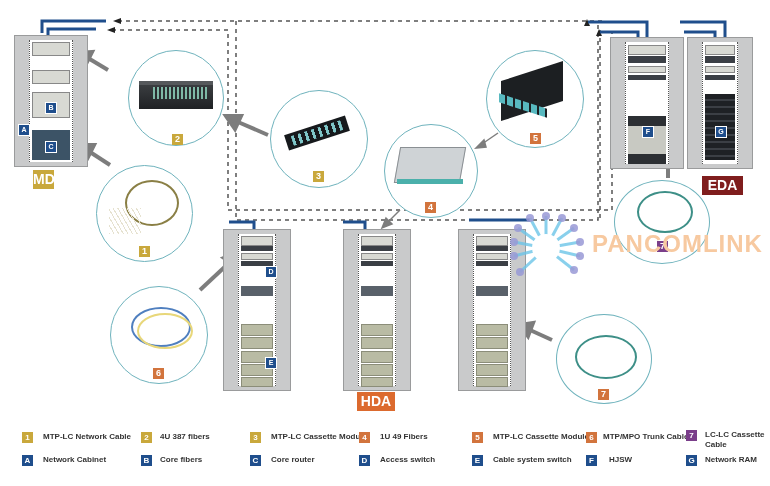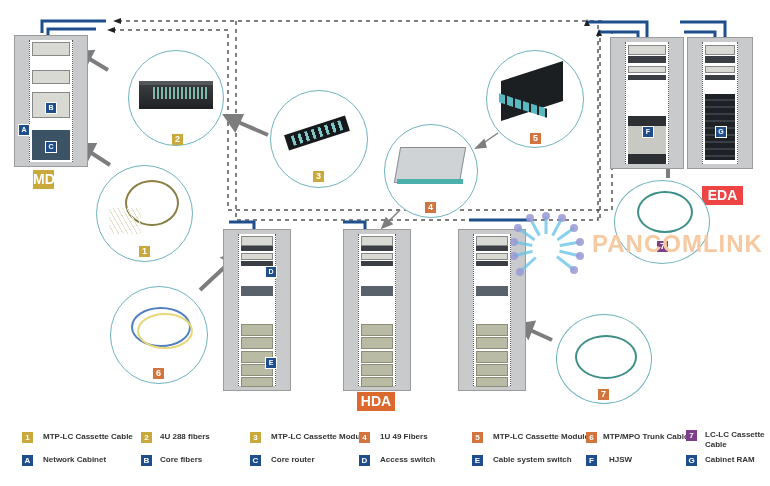--- a/index.html
+++ b/index.html
@@ -173,21 +173,21 @@
 <div class="rack" style="left:687px;top:37px;width:64px;height:130px;">
   <div class="inner">
     <div class="unit light" style="top:3px;height:8px;"></div>
     <div class="unit dark" style="top:14px;height:7px;"></div>
     <div class="unit light" style="top:24px;height:5px;"></div>
     <div class="unit dark" style="top:33px;height:5px;"></div>
     <div class="unit dark" style="top:52px;height:66px;background:repeating-linear-gradient(#1e2125 0 5px,#3b3f45 5px 7px);"></div>
   </div>
   <div class="rack-letter" style="left:27px;top:88px;">G</div>
 </div>
-<div class="area-label" style="left:702px;top:186px;width:41px;background:#ef4444;">EDA</div>
+<div class="area-label" style="left:702px;top:176px;width:41px;background:#7f1d1d;">EDA</div>
 
 <div class="circle" style="left:614px;top:180px;width:94px;height:82px;">
   <div style="position:absolute;left:22px;top:10px;width:52px;height:38px;border:2px solid #3d8f87;border-radius:50%;"></div>
   <div class="badge" style="left:42px;top:60px;background:#7a3e8a;">7</div>
 </div>
 
 <div class="abs" style="left:508px;top:210px;width:76px;height:76px;">
   <svg width="76" height="76" viewBox="0 0 76 76">
     <g stroke="#6cc5e8" stroke-width="3" opacity="0.8">
       <line x1="38" y1="38" x2="38" y2="6"></line>
@@ -228,25 +228,25 @@
 
 <div class="circle" style="left:556px;top:314px;width:94px;height:88px;">
   <div style="position:absolute;left:18px;top:20px;width:58px;height:40px;border:2px solid #3d8f87;border-radius:50%;"></div>
   <div class="badge" style="left:41px;top:74px;background:#d2743d;">7</div>
 </div>
 
 <div class="abs" style="left:0;top:425px;width:770px;height:50px;">
   <div class="legend-row" style="top:5px;">
     <div class="leg" style="left:22px;">
         <span class="sq" style="background:#c9a83c;">1</span>
-        <span class="txt">MTP-LC Cassette Cable</span>
+        <span class="txt">MTP-LC Network Cable</span>
       </div>
     <div class="leg" style="left:141px;">
         <span class="sq" style="background:#c9a83c;margin-right:8px;">2</span>
-        <span class="txt">4U 288 fibers</span>
+        <span class="txt">4U 387 fibers</span>
       </div>
     <div class="leg" style="left:250px;">
         <span class="sq" style="background:#c9a83c;">3</span>
         <span class="txt">MTP-LC Cassette Module</span>
       </div>
     <div class="leg" style="left:359px;">
         <span class="sq" style="background:#d2743d;">4</span>
         <span class="txt">1U 49 Fibers</span>
       </div>
     <div class="leg" style="left:472px;">
@@ -282,16 +282,16 @@
     <div class="leg" style="left:472px;">
         <span class="sq" style="background:#1f4e8c;">E</span>
         <span class="txt">Cable system switch</span>
       </div>
     <div class="leg" style="left:586px;">
         <span class="sq" style="background:#1f4e8c;margin-right:12px;">F</span>
         <span class="txt">HJSW</span>
       </div>
     <div class="leg" style="left:686px;">
         <span class="sq" style="background:#1f4e8c;margin-right:8px;">G</span>
-        <span class="txt">Cabinet RAM</span>
+        <span class="txt">Network RAM</span>
       </div>
   </div>
 </div>
 
 </body></html>

